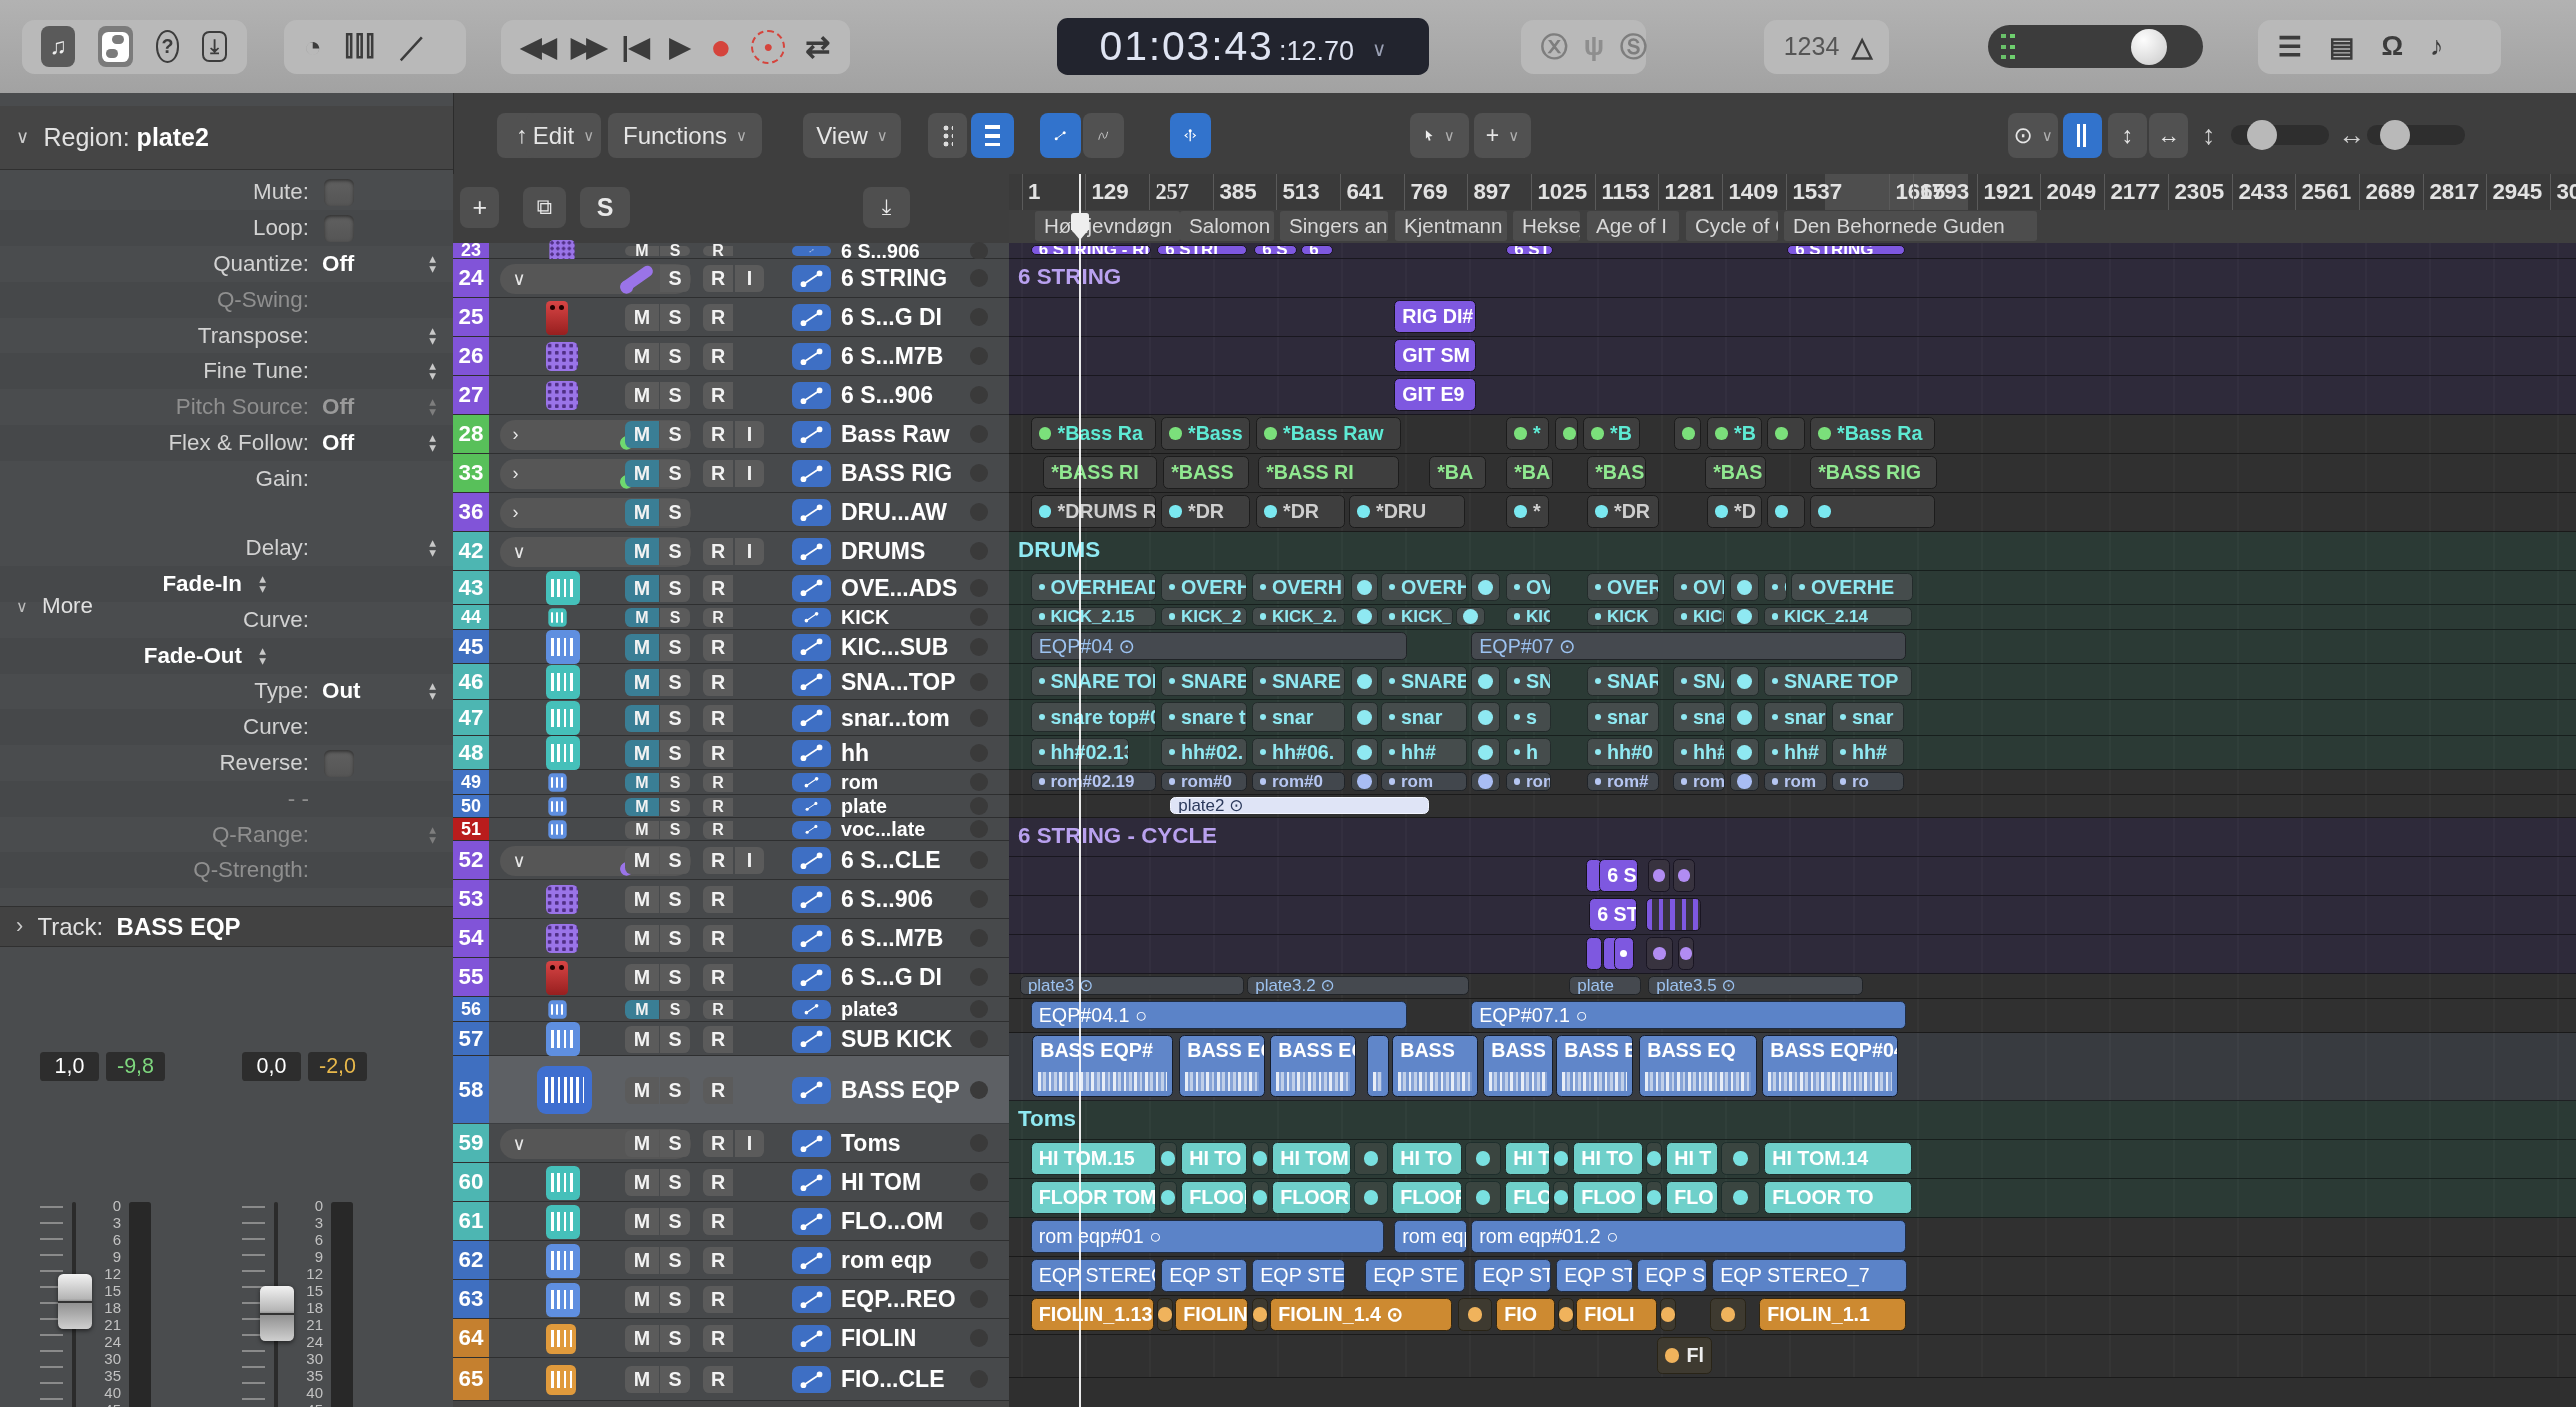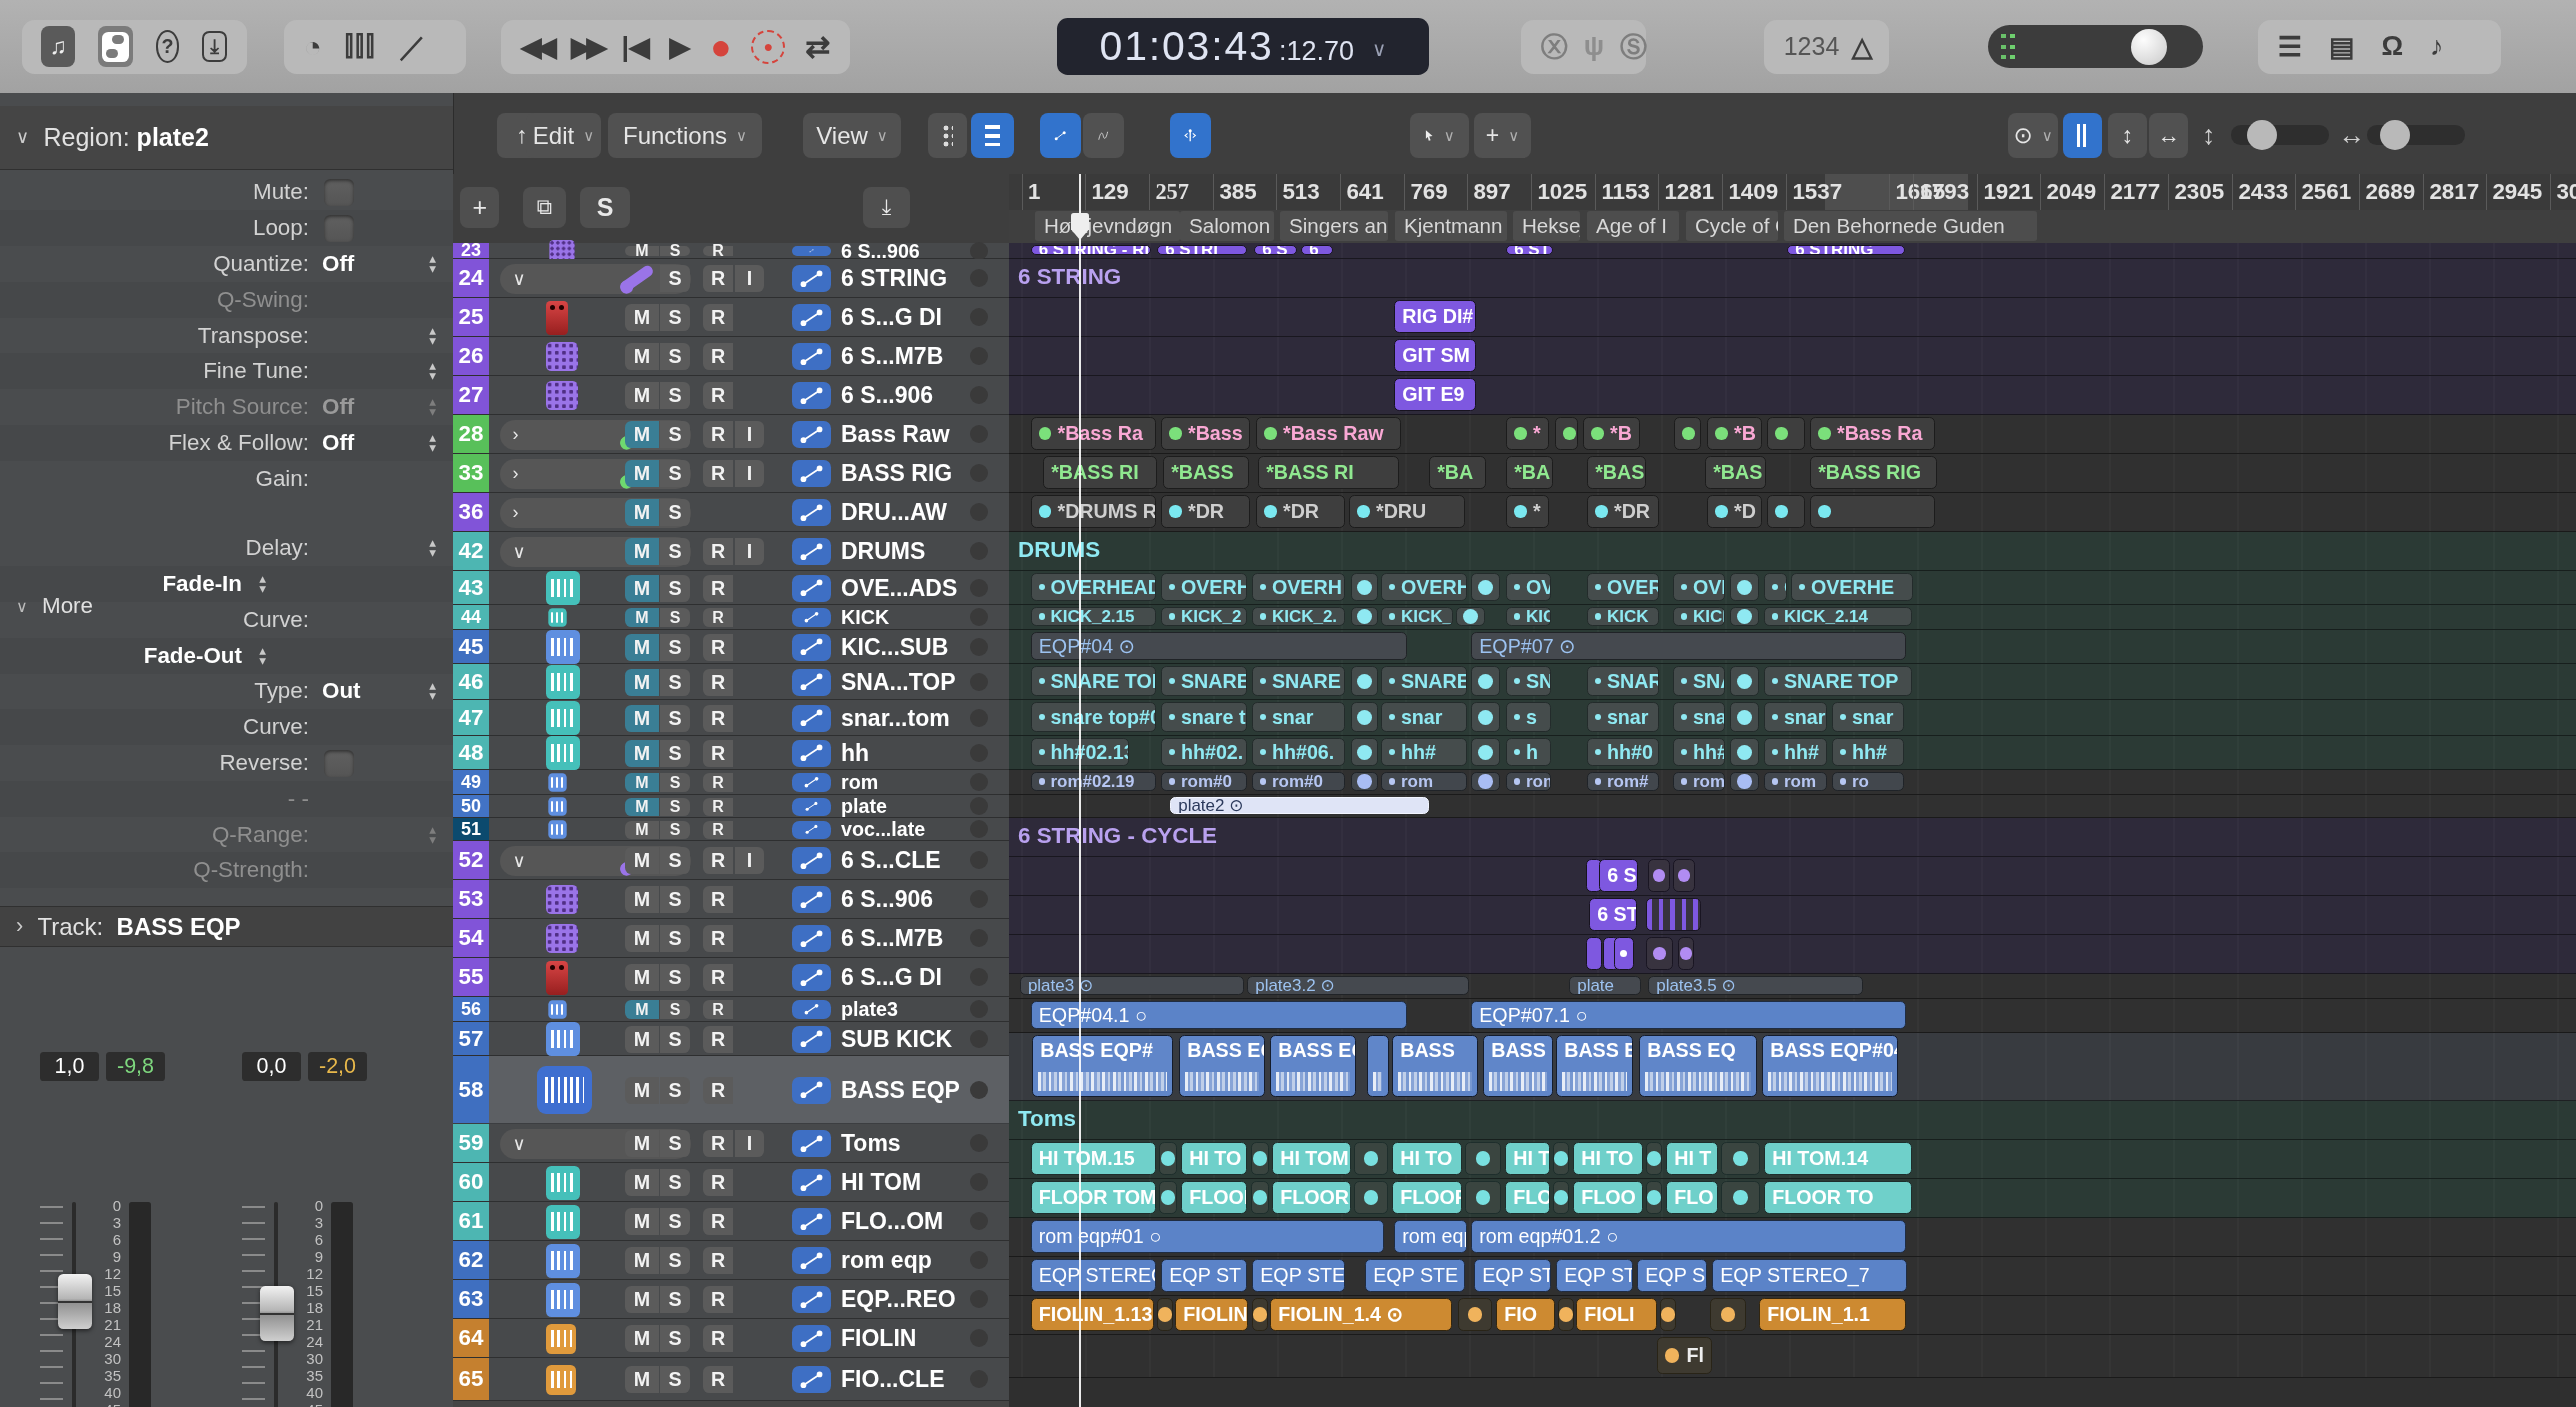--- a/index.html
+++ b/index.html
@@ -107,21 +107,21 @@
   .lane{position:relative;width:1567px;box-sizing:border-box;border-bottom:0.9px solid rgba(0,0,0,.45);}
   .lane.bg-purple{background:#2e2a3a;}
   .lane.bg-neutral{background:#303030;}
   .lane.bg-green{background:#2b3a35;}
   .lane.bg-sel{background:#383b40;}
   .lane .grid{position:absolute;inset:0;background:repeating-linear-gradient(90deg,rgba(255,255,255,.05) 0 0.9px,transparent 0.9px 64px);background-position:12.5px 0;}
   .lane-label{position:absolute;left:9px;top:5.4px;font-weight:bold;font-size:22.4px;}
   .seg{position:absolute;top:1.8px;bottom:2.7px;border-radius:5.4px;font-weight:bold;font-size:19.7px;display:flex;align-items:center;padding:0 7.2px;white-space:nowrap;overflow:hidden;box-sizing:border-box;}
   .seg:before{flex:none;}
   .seg.p{background:#7e58e0;color:#fff;border:1.8px solid #17131f;}
-  .seg.tk{background:#3e3e3e;color:#f9a8d4;border:1.8px solid #1c1c1c;}
+  .seg.tk{background:#3e3e3e;color:#5eead4;border:1.8px solid #1c1c1c;}
   .seg.tk:before{content:"";width:12.5px;height:12.5px;border-radius:50%;background:#7be07b;margin-right:6.3px;}
   .seg.tg{background:#3e3e3e;color:#90e890;border:1.8px solid #1c1c1c;}
   .seg.tc{background:#3e3e3e;color:#cfcfcf;border:1.8px solid #1c1c1c;}
   .seg.tc:before{content:"";width:12.5px;height:12.5px;border-radius:50%;background:#7ae8f0;margin-right:6.3px;}
   .seg.dr{background:#454c4c;color:#8fe9f2;border:1.8px solid #232b2b;}
   .seg.dr:before{content:"";width:6.3px;height:6.3px;border-radius:50%;background:#8fe9f2;margin-right:5.4px;}
   .seg.dd{background:#454c4c;border:1.8px solid #232b2b;justify-content:center;}
   .seg.dd:before{content:"";width:15px;height:15px;border-radius:50%;background:#8fe9f2;}
   .seg.rm{background:#42474d;color:#b6c6f2;border:1.8px solid #1f2328;}
   .seg.rm:before{content:"";width:6.3px;height:6.3px;border-radius:50%;background:#b6c6f2;margin-right:5.4px;}
@@ -768,21 +768,21 @@
           <svg width="27" height="10.7" viewBox="0 0 30 22">
             <line x1="6" y1="17" x2="24" y2="5" stroke="#fff" stroke-width="2"></line>
             <circle cx="6" cy="17" r="3.2" fill="#fff"></circle>
             <circle cx="24" cy="5" r="3.2" fill="#fff"></circle>
           </svg>
         </div>
         <div class="tname" style="font-size: 19.7px;">plate</div>
         <div class="tdot"></div>
       </div>
       <div class="trow" style="height: 23px;">
-        <div class="tnum" style="background: #0c4a6e; font-size: 18px;">51</div>
+        <div class="tnum" style="background: #b91c1c; font-size: 18px;">51</div>
         <div class="rowicon" style="top: 0px; height: 23px; display: flex; align-items: center;">
           <div class="ic wbs wavei" style="top: auto; transform: scale(0.8);"></div>
         </div>
         <div class="mbtn" style="left: 172px; width: 34px; top: 2.7px; height: 18px; font-size: 16px; border-radius: 6.3px 0px 0px 6.3px;">M</div>
         <div class="mbtn" style="left: 207px; width: 30px; top: 2.7px; height: 18px; font-size: 16px; border-radius: 0px 6.3px 6.3px 0px;">S</div>
         <div class="mbtn" style="left: 250px; width: 30px; top: 2.7px; height: 18px; font-size: 16px; border-radius: 6.3px 0px 0px 6.3px;">R</div>
         <div class="auto-ic" style="top: 2.7px; height: 18px;">
           <svg width="27" height="10.7" viewBox="0 0 30 22">
             <line x1="6" y1="17" x2="24" y2="5" stroke="#fff" stroke-width="2"></line>
             <circle cx="6" cy="17" r="3.2" fill="#fff"></circle>

